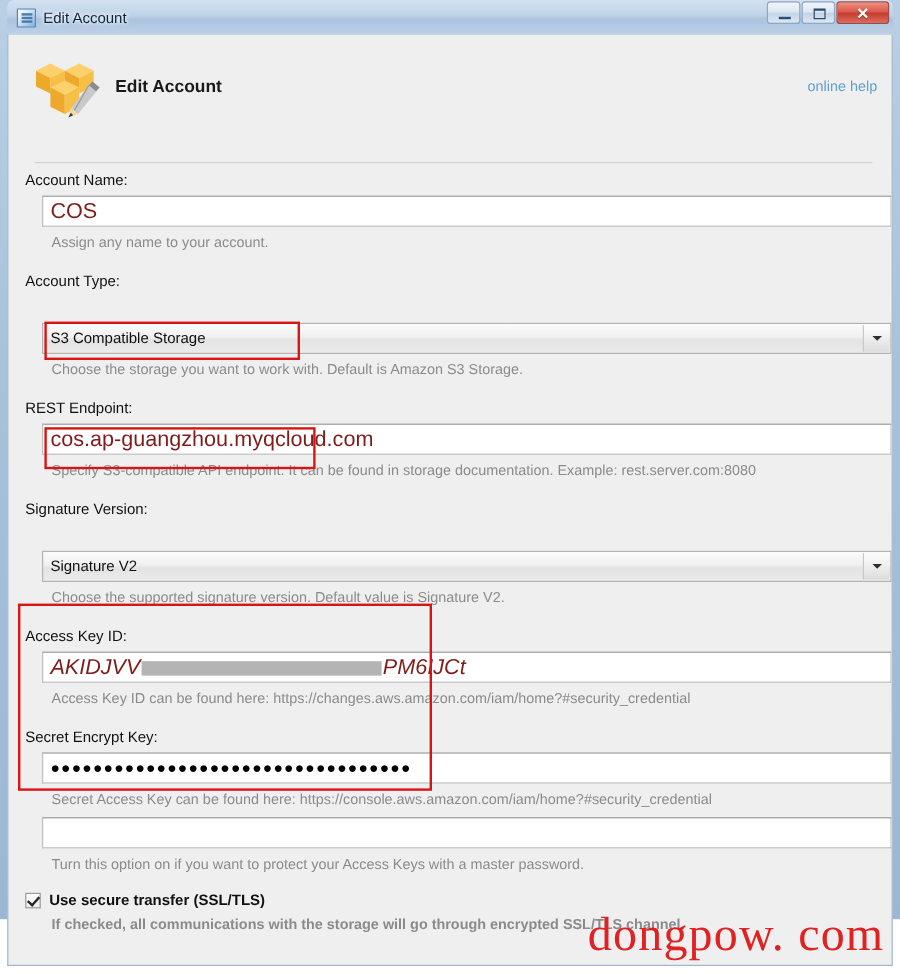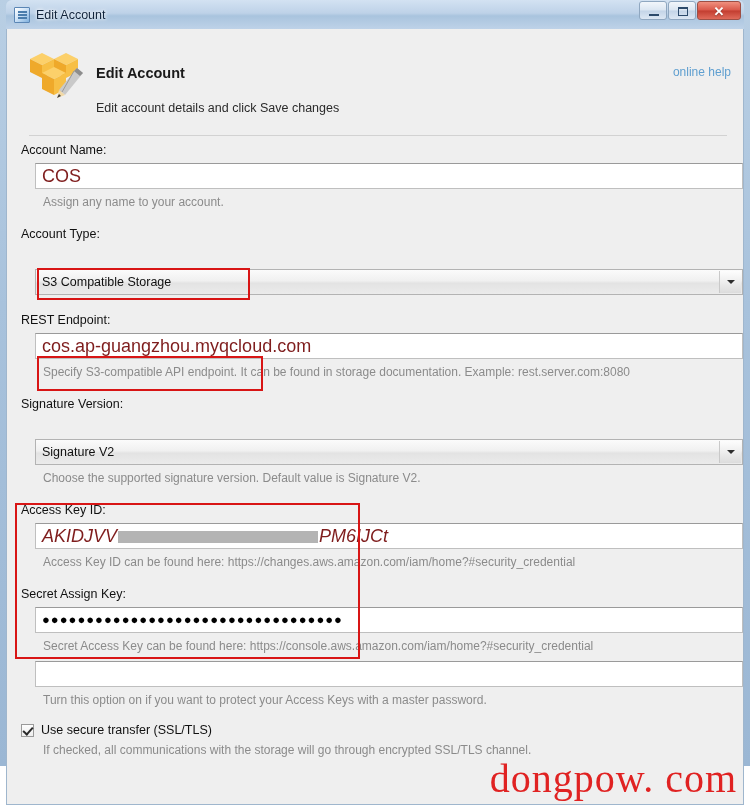--- a/index.html
+++ b/index.html
@@ -287,41 +287,41 @@
             <g>
               <polygon points="52,25 58,30 40,52 34,47" fill="#c9c9c9"></polygon>
               <polygon points="52,25 58,30 55,33 49,28" fill="#8d8d8d"></polygon>
               <polygon points="34,47 40,52 32,55" fill="#f2d9a6"></polygon>
               <polygon points="32,55 34,51 36,53" fill="#3a3a3a"></polygon>
               <line x1="49" y1="28" x2="37" y2="49" stroke="#9a9a9a" stroke-width="1"></line>
             </g>
           </svg>
         </div>
         <div class="hdr-title">Edit Account</div>
-        <div class="hdr-sub">Edit account details and click Save changes</div>
         <div class="online-help">online help</div>
         <div class="hdr-rule"></div>
       </div>
 
       <div class="form">
 
         <div class="field">
           <span class="lbl">Account Name:</span>
           <input class="inp" type="text" value="COS" style="">
           <span class="hint">Assign any name to your account.</span>
         </div>
 
         <div class="field" style="margin-top:18px;">
           <span class="lbl">Account Type:</span>
           <div class="combo">
             <span class="combo-text">S3 Compatible Storage</span>
             <span class="combo-btn">
                 <i class="caret"></i>
               </span>
           </div>
+          <span class="hint">Choose the storage you want to work with. Default is Amazon S3 Storage.</span>
         </div>
 
         <div class="field" style="margin-top:18px;">
           <span class="lbl">REST Endpoint:</span>
           <input class="inp" type="text" value="cos.ap-guangzhou.myqcloud.com" style="">
           <span class="hint">Specify S3-compatible API endpoint. It can be found in storage documentation. Example: rest.server.com:8080</span>
         </div>
 
         <div class="field" style="margin-top:18px;">
           <span class="lbl">Signature Version:</span>
@@ -336,31 +336,31 @@
 
         <div class="field" style="margin-top:18px;">
           <span class="lbl">Access Key ID:</span>
           <div class="inp" style="white-space:nowrap;overflow:hidden;font-style:italic;">
             <span>AKIDJVV</span><span class="redact"></span><span>PM6IJCt</span>
           </div>
           <span class="hint">Access Key ID can be found here: https://changes.aws.amazon.com/iam/home?#security_credential</span>
         </div>
 
         <div class="field" style="margin-top:18px;">
-          <span class="lbl">Secret Assign Key:</span>
+          <span class="lbl">Secret Encrypt Key:</span>
           <div class="inp pwd-dots" style="white-space:nowrap;overflow:hidden;">●●●●●●●●●●●●●●●●●●●●●●●●●●●●●●●●●●</div>
           <span class="hint">Secret Access Key can be found here: https://console.aws.amazon.com/iam/home?#security_credential</span>
         </div>
 
         <div class="field" style="margin-top:8px;">
           <input class="inp" type="password" style="margin-top: 8px;" value="">
           <span class="hint">Turn this option on if you want to protect your Access Keys with a master password.</span>
         </div>
 
-        <div class="field" style="margin-top:10px;">
+        <div class="field" style="margin-top:10px;font-weight:bold;">
           <div class="cbrow">
             <span class="cbox checked"></span>
             <span class="cblabel">Use secure transfer (SSL/TLS)</span>
           </div>
           <span class="hint">If checked, all communications with the storage will go through encrypted SSL/TLS channel.</span>
         </div>
 
       </div>
 
       <div class="anno" id="anno-type"></div>

